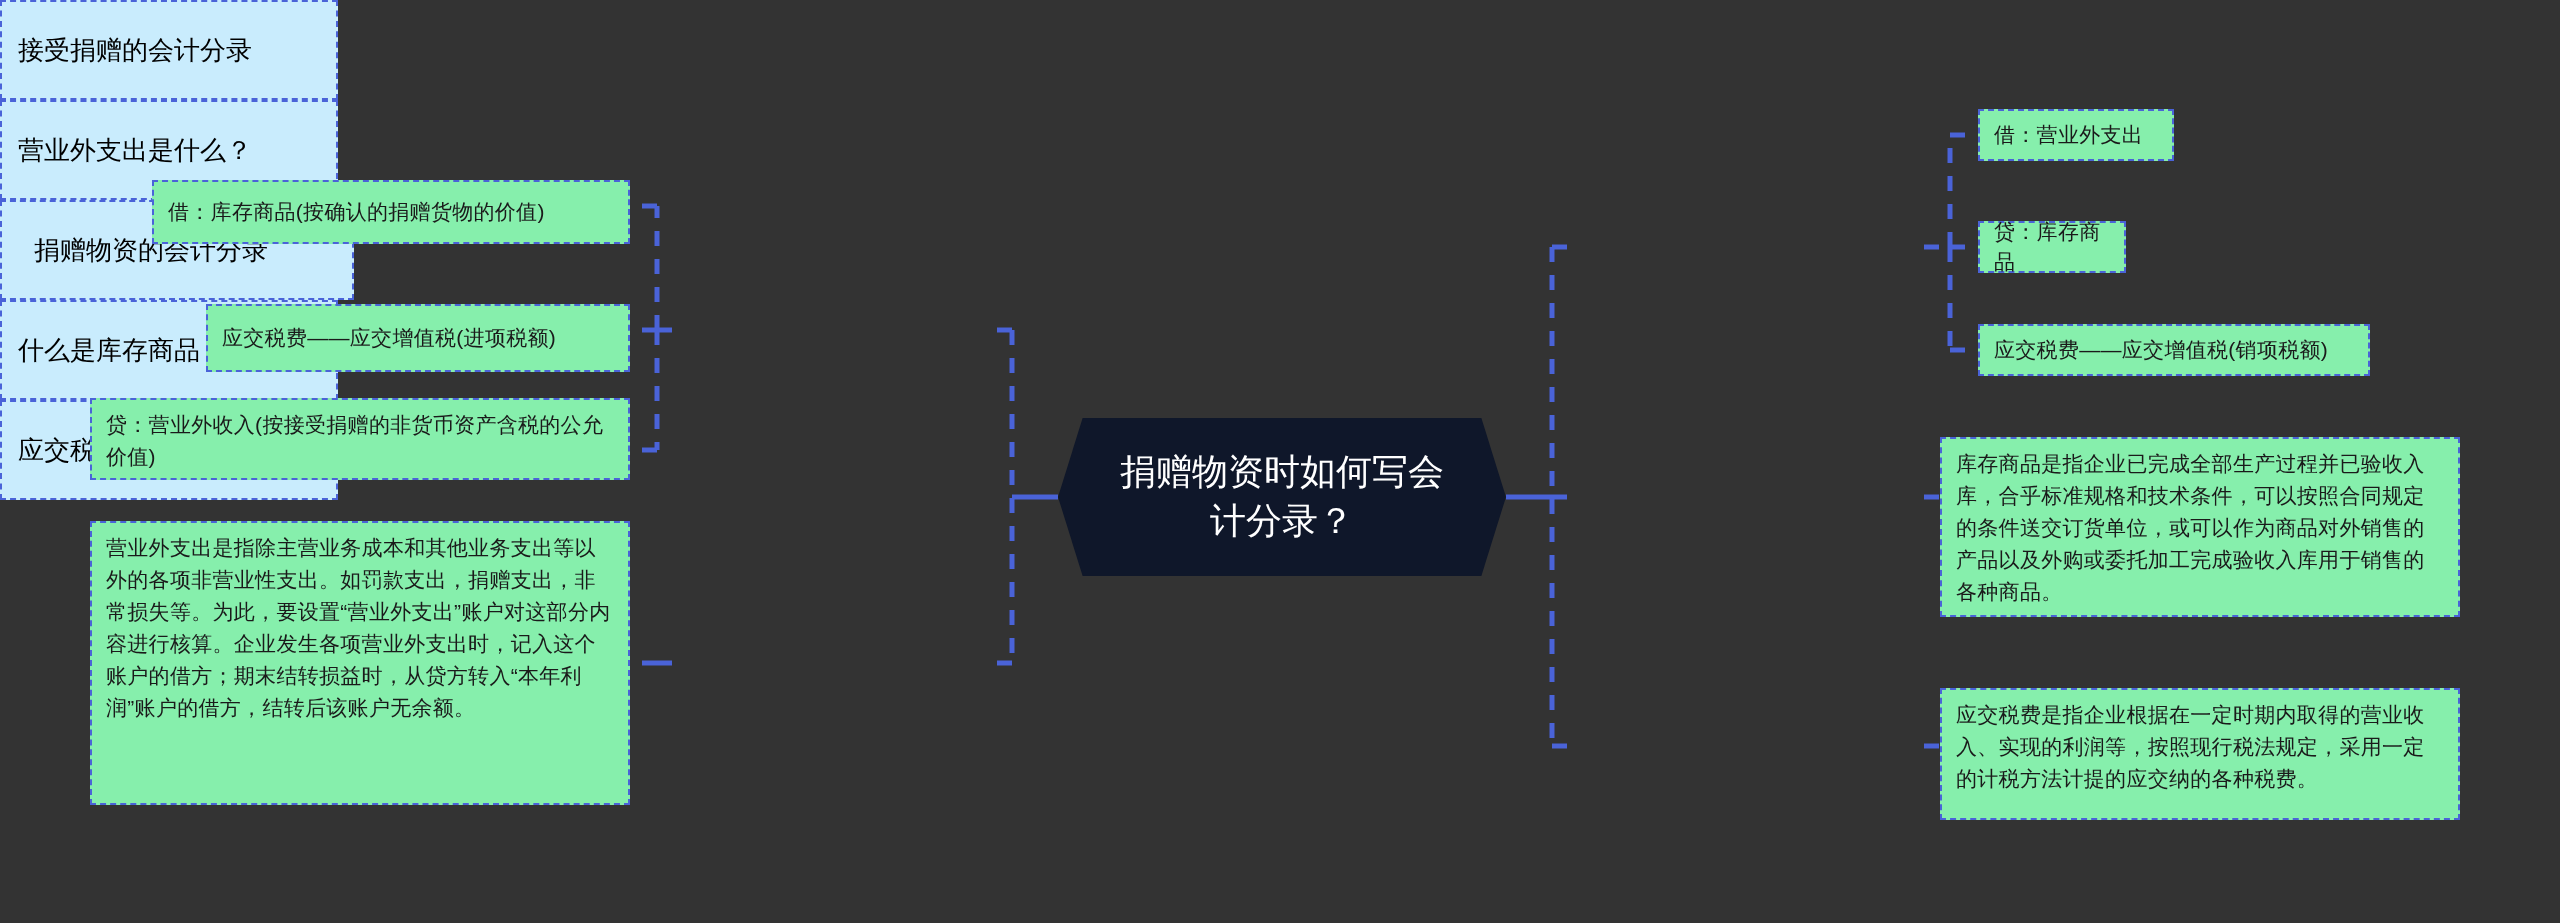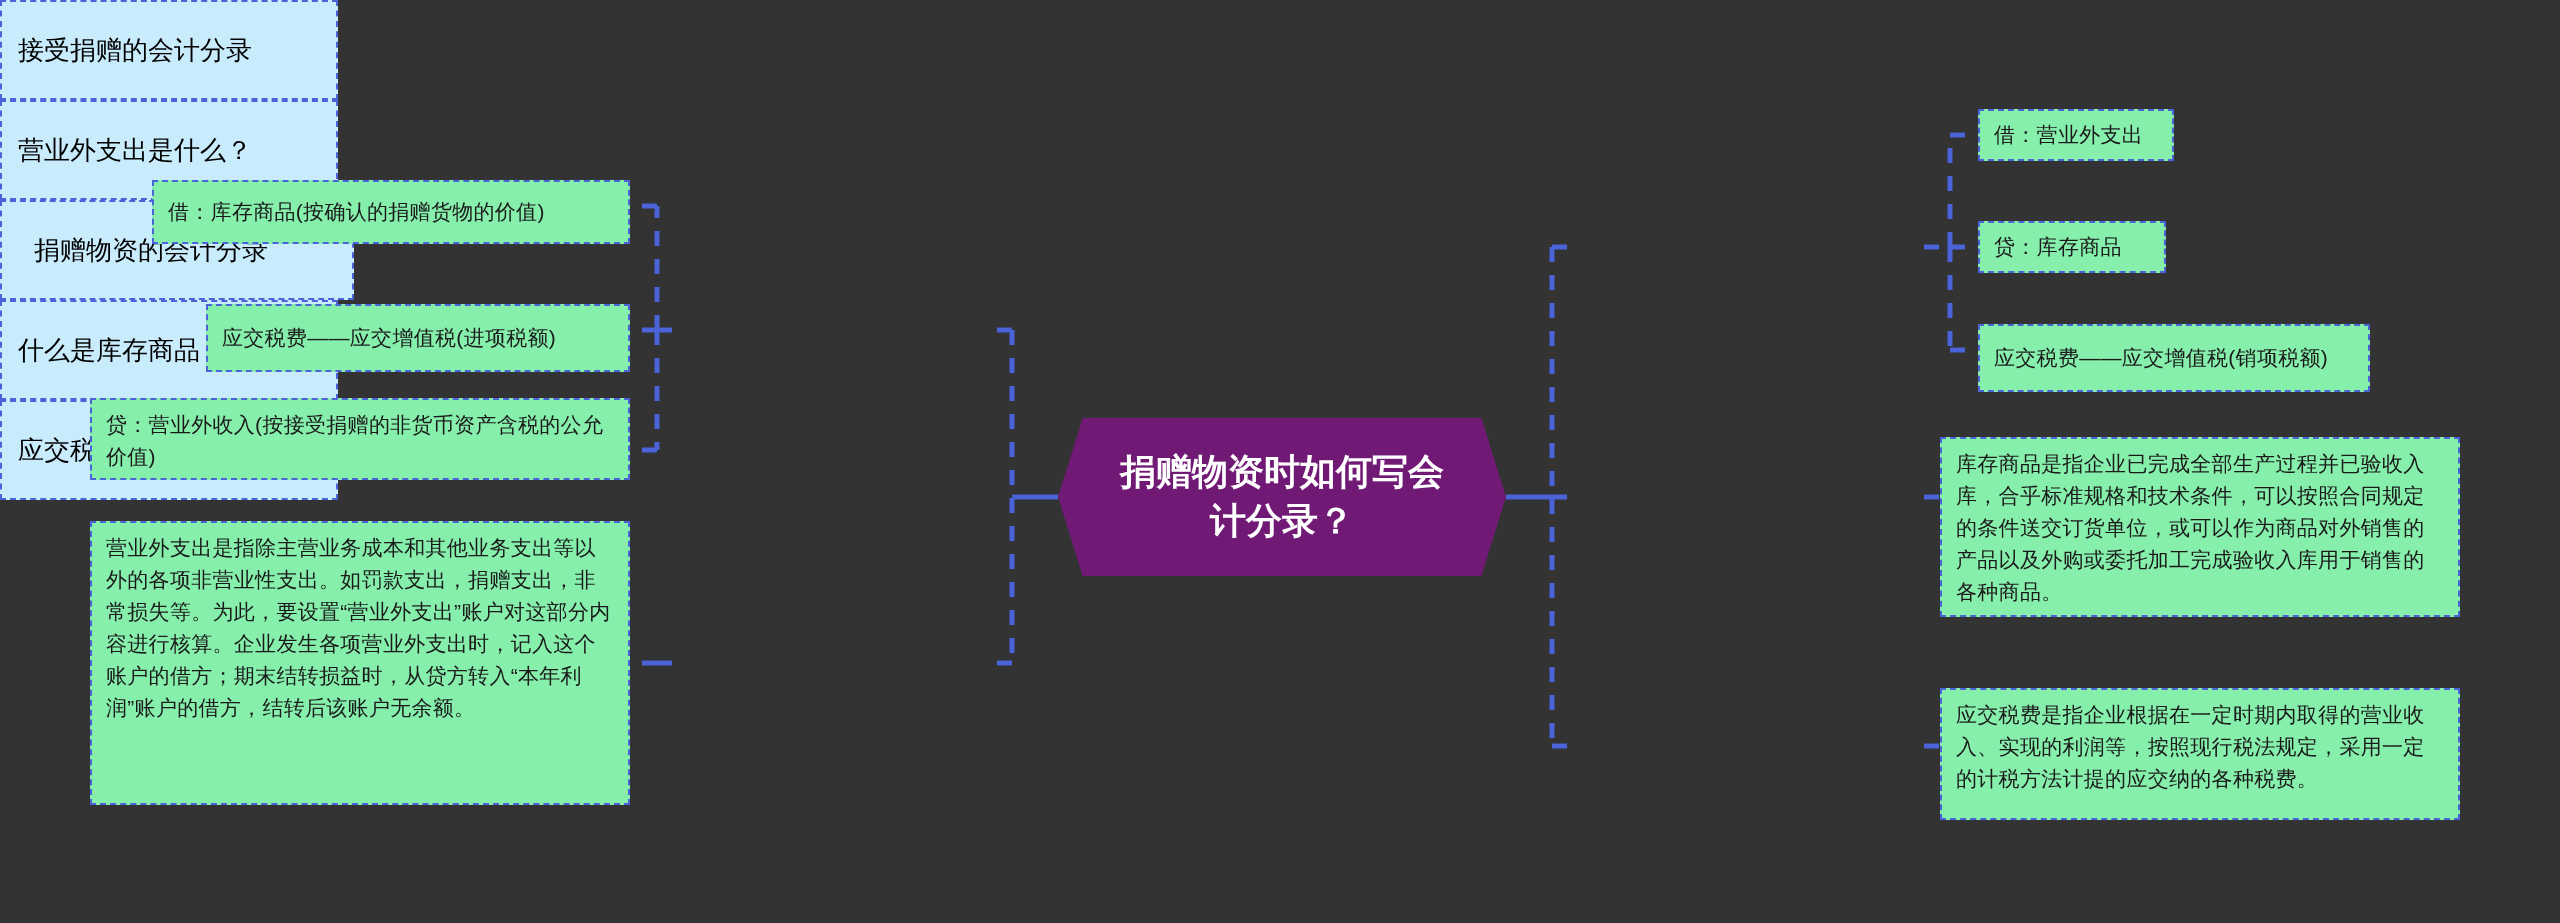--- a/index.html
+++ b/index.html
@@ -45,23 +45,22 @@
   }
   .center{
     position:absolute;
     display:flex;align-items:center;justify-content:center;
     text-align:center;
     color:#ffffff;
     font-size:36px;
     line-height:1.35;
     padding:0 46px;
     box-sizing:border-box;
-    background:#701a75;
+    background:#0f172a;
     clip-path:polygon(5.5% 0%, 94.5% 0%, 100% 50%, 94.5% 100%, 5.5% 100%, 0% 50%);
-    font-weight:bold;
   }
 </style>
 </head>
 <body>
 
 <div id="canvas">
 
   <svg class="links" viewBox="0 0 2560 923" xmlns="http://www.w3.org/2000/svg">
     <g fill="none" stroke="#4a63d8" stroke-width="5">
 
@@ -113,23 +112,23 @@
   <div class="node leaf para" style="left:90px;top:398px;width:540px;height:82px;">贷：营业外收入(按接受捐赠的非货币资产含税的公允价值)</div>
 
   <div class="branch" style="left:683px;top:625px;width:302px;height:76px;">营业外支出是什么？</div>
 
   <div class="node leaf para" style="left:90px;top:521px;width:540px;height:284px;">营业外支出是指除主营业务成本和其他业务支出等以外的各项非营业性支出。如罚款支出，捐赠支出，非常损失等。为此，要设置“营业外支出”账户对这部分内容进行核算。企业发生各项营业外支出时，记入这个账户的借方；期末结转损益时，从贷方转入“本年利润”账户的借方，结转后该账户无余额。</div>
 
   <div class="branch" style="left:1620px;top:209px;width:302px;height:76px;padding-left:32px;">捐赠物资的会计分录</div>
 
   <div class="node leaf one-line" style="left:1978px;top:109px;width:196px;height:52px;">借：营业外支出</div>
 
-  <div class="node leaf one-line" style="left:1978px;top:221px;width:188px;height:52px;">贷：库存商品</div>
+  <div class="node leaf one-line" style="left:1978px;top:221px;width:148px;height:52px;">贷：库存商品</div>
 
-  <div class="node leaf one-line" style="left:1978px;top:324px;width:392px;height:68px;">应交税费——应交增值税(销项税额)</div>
+  <div class="node leaf one-line" style="left:1978px;top:324px;width:392px;height:52px;">应交税费——应交增值税(销项税额)</div>
 
   <div class="branch" style="left:1620px;top:459px;width:302px;height:76px;">什么是库存商品？</div>
 
   <div class="node leaf para" style="left:1940px;top:437px;width:520px;height:180px;">库存商品是指企业已完成全部生产过程并已验收入库，合乎标准规格和技术条件，可以按照合同规定的条件送交订货单位，或可以作为商品对外销售的产品以及外购或委托加工完成验收入库用于销售的各种商品。</div>
 
   <div class="branch" style="left:1620px;top:708px;width:302px;height:76px;">应交税费是什么？</div>
 
   <div class="node leaf para" style="left:1940px;top:688px;width:520px;height:132px;">应交税费是指企业根据在一定时期内取得的营业收入、实现的利润等，按照现行税法规定，采用一定的计税方法计提的应交纳的各种税费。</div>
 
 </div>

